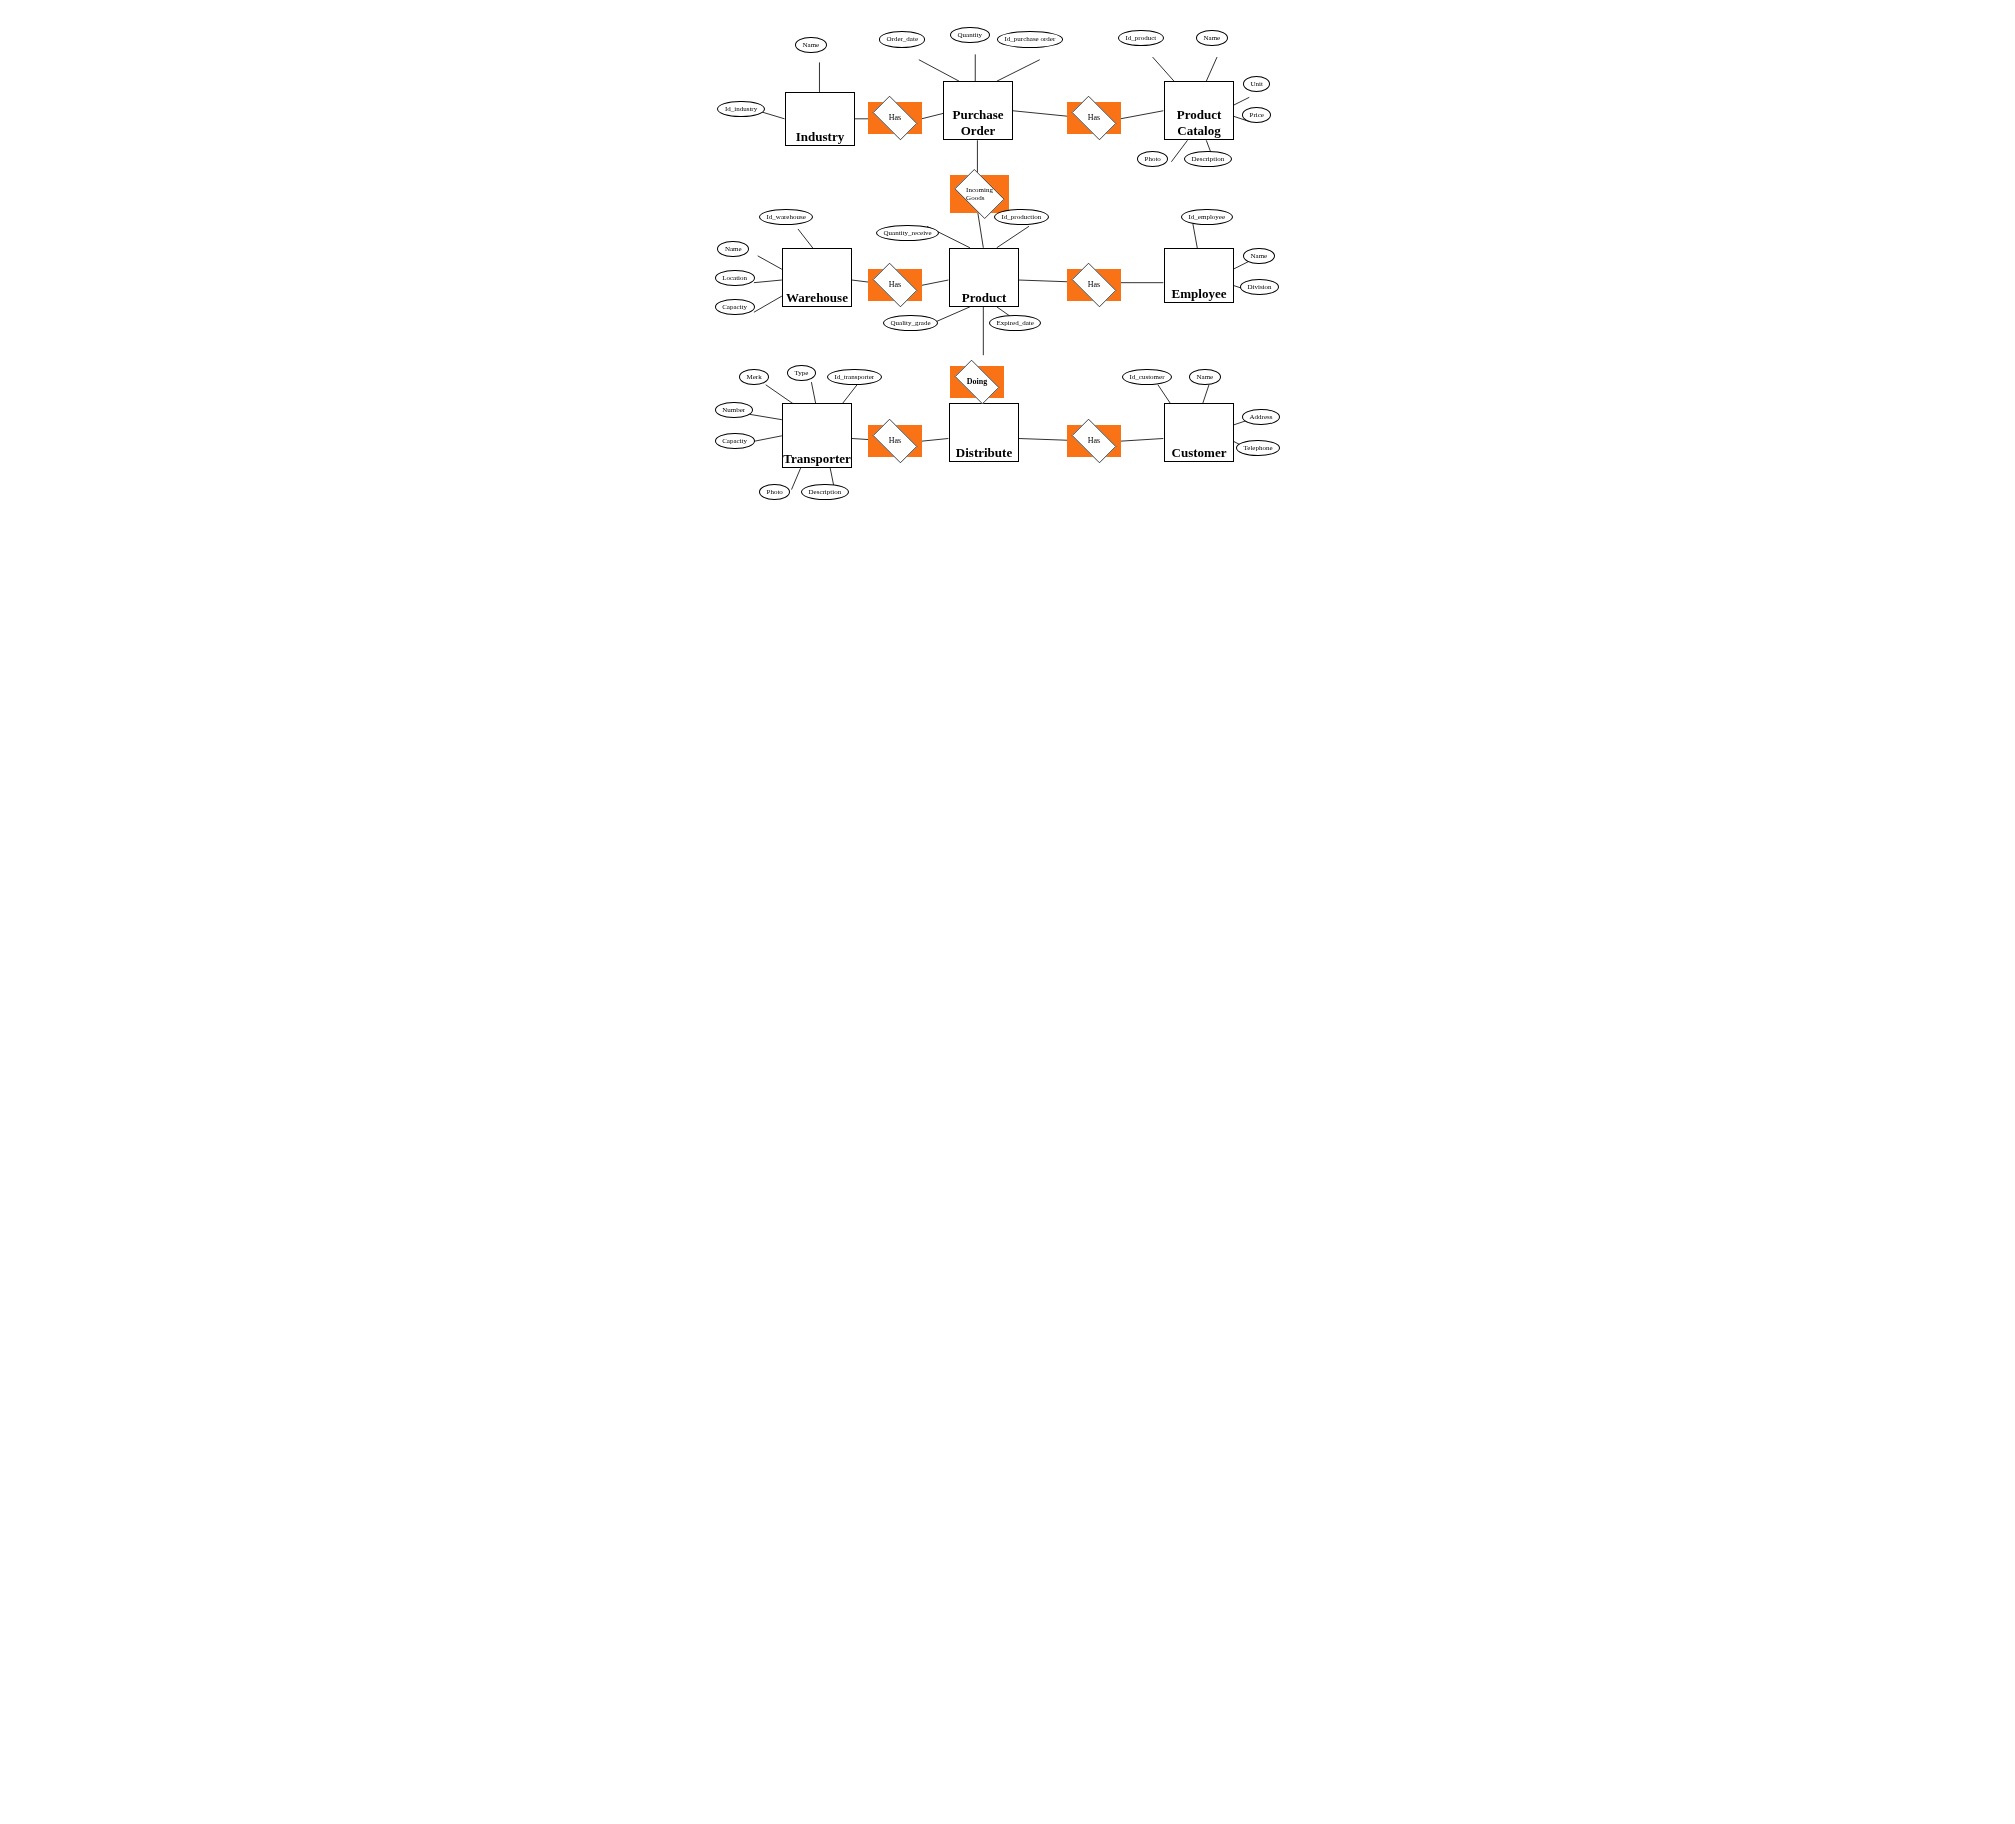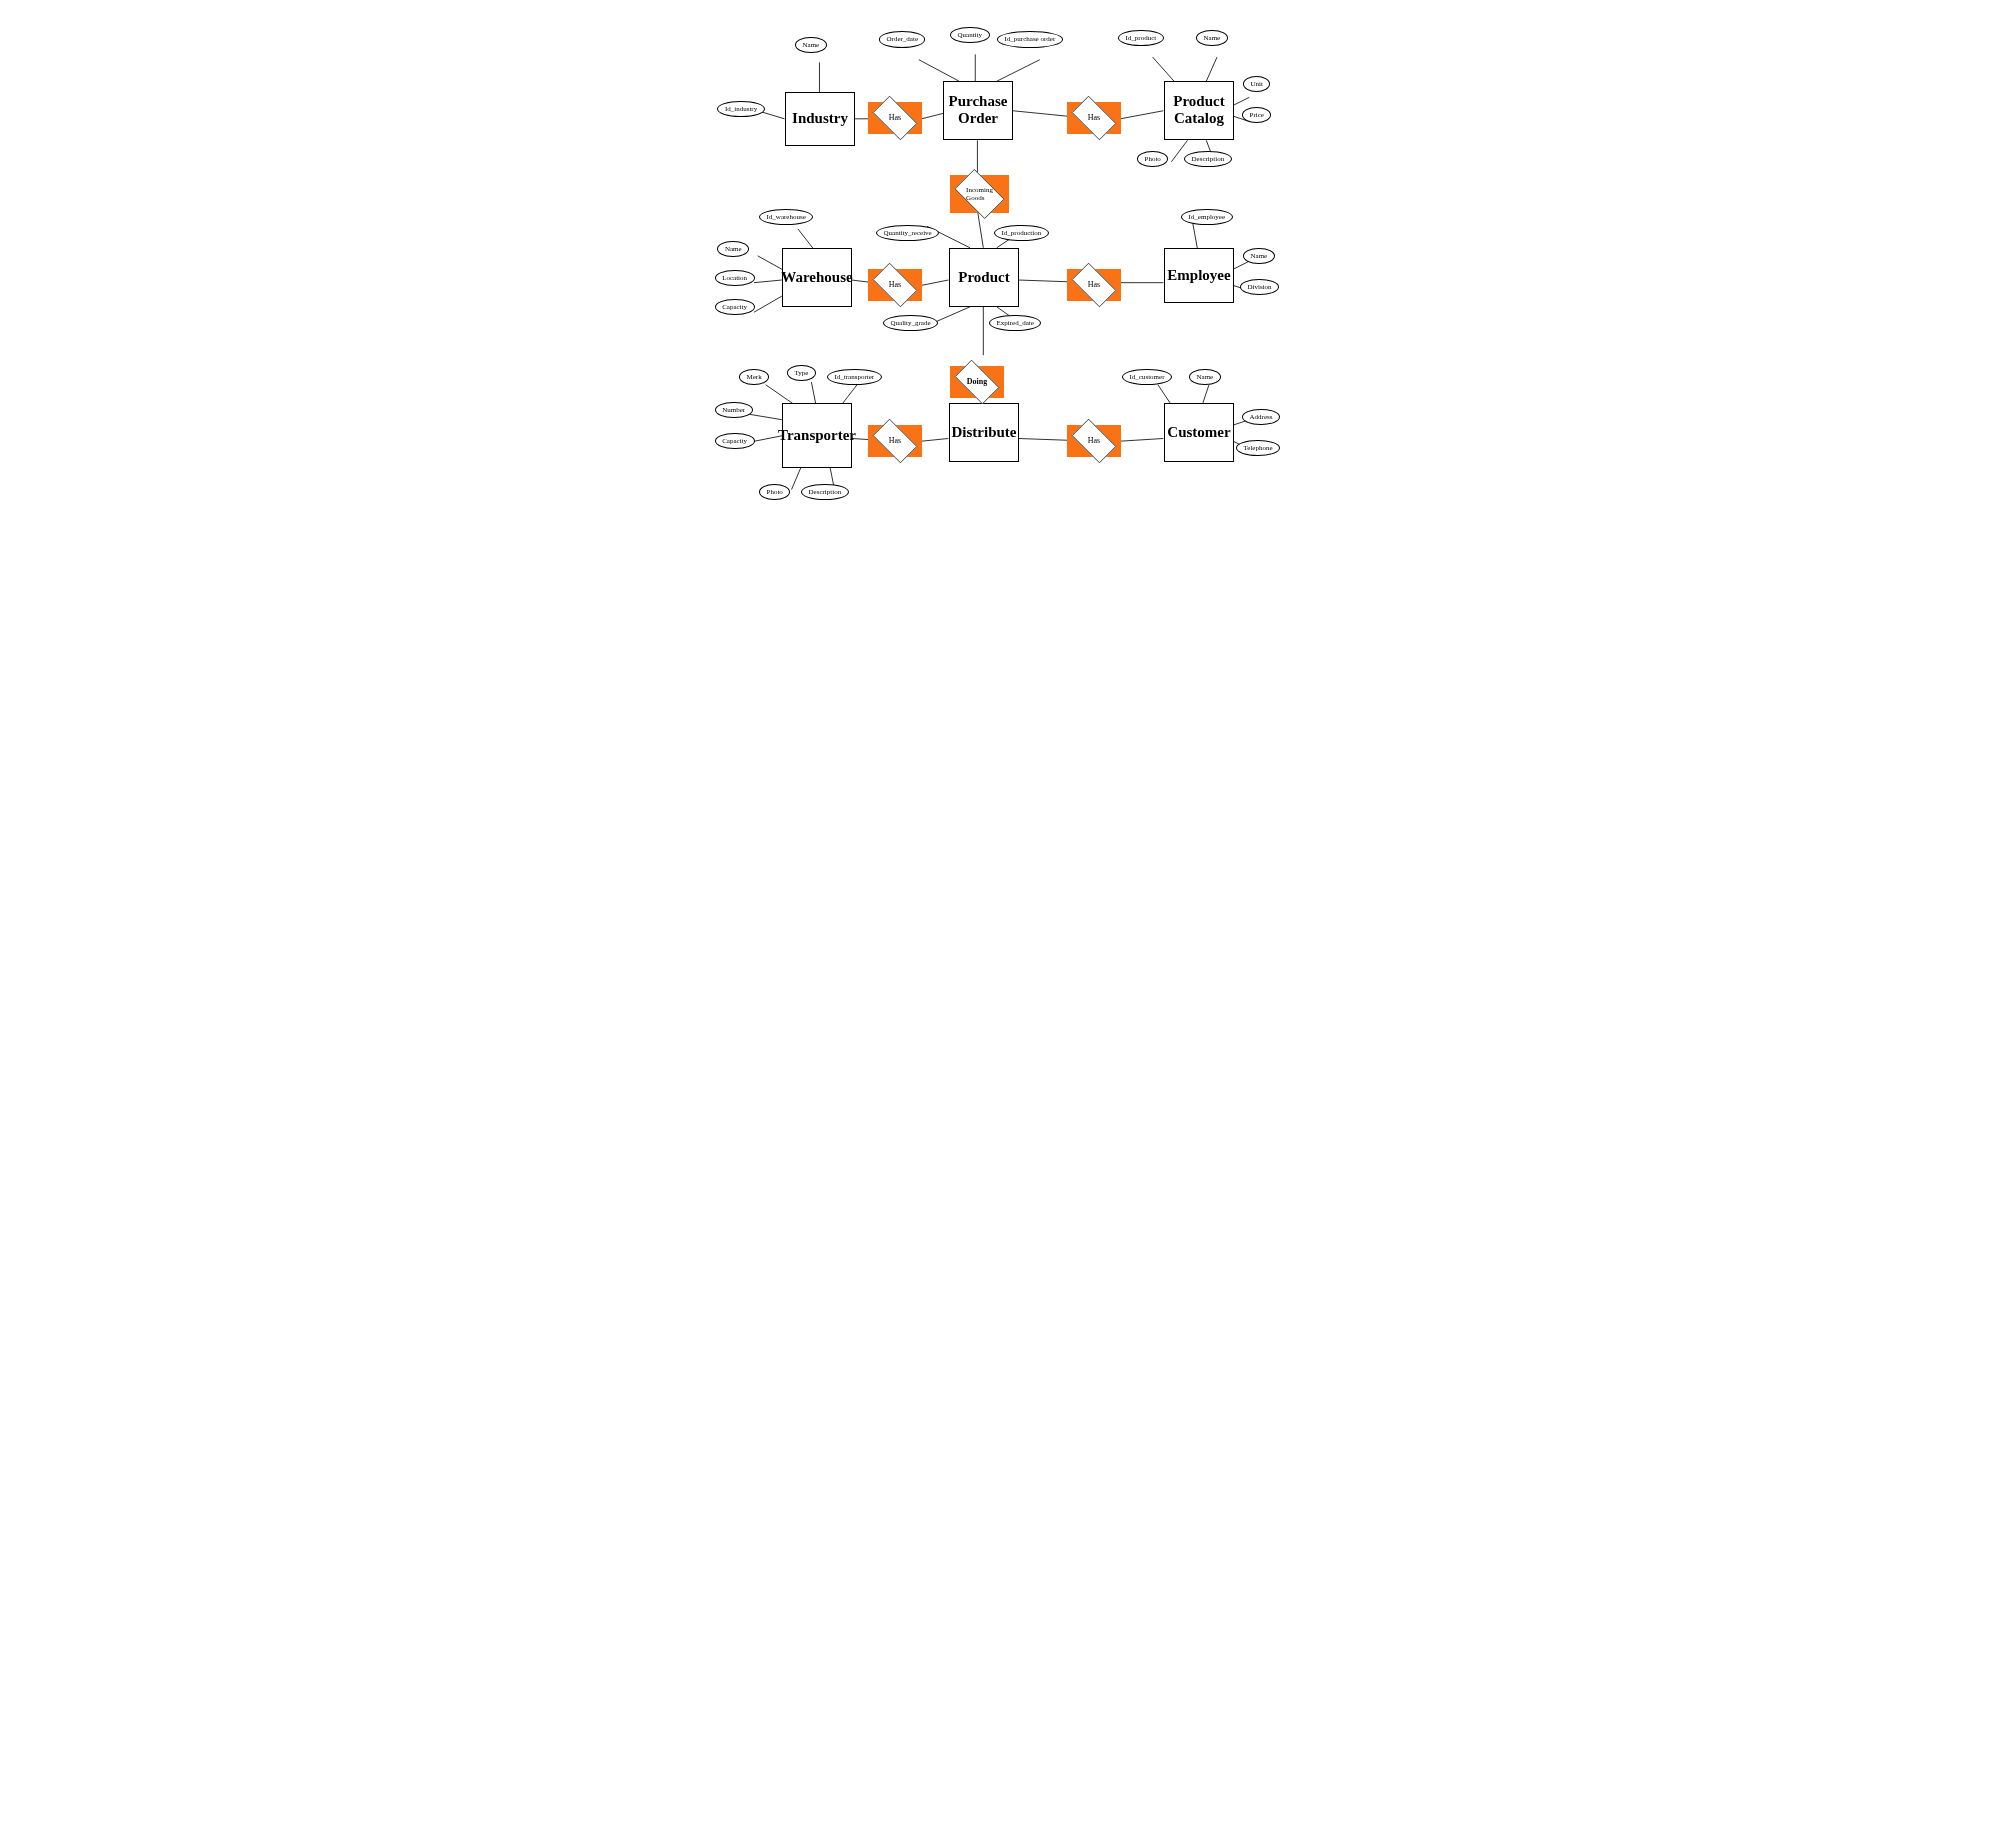--- a/index.html
+++ b/index.html
@@ -11,24 +11,24 @@
       height: 538px;
       margin: 10.8px auto;
     }
 
     
     .entity {
       position: absolute;
       border: 1.1px solid #000;
       background: #fff;
       display: flex;
-      align-items: center;
+      align-items: flex-end;
       justify-content: center;
       text-align: center;
-      font-size: 15px;
+      font-size: 13px;
       font-weight: bold;
     }
 
     
     .relationship {
       position: absolute;
       width: 54px;
       height: 32px;
       background: #f97316;
       display: flex;
@@ -303,21 +303,21 @@
   <div class="attribute" style="left:2.7px; top:259px;">
     <span>Location</span>
   </div>
   <div class="attribute" style="left:2.7px; top:288px;">
     <span>Capacity</span>
   </div>
 
   <div class="attribute" style="left:164px; top:198px;margin-top:16px;">
     <span>Quantity_receive</span>
   </div>
-  <div class="attribute" style="left:282px; top:198px;margin-top:16px;">
+  <div class="attribute" style="left:282px; top:198px;">
     <span>Id_production</span>
   </div>
   <div class="attribute" style="left:171px; top:304px;">
     <span>Quality_grade</span>
   </div>
   <div class="attribute" style="left:277px; top:304px;">
     <span>Expired_date</span>
   </div>
 
   <div class="attribute" style="left:445px; top:198px;margin-left:24px;">

